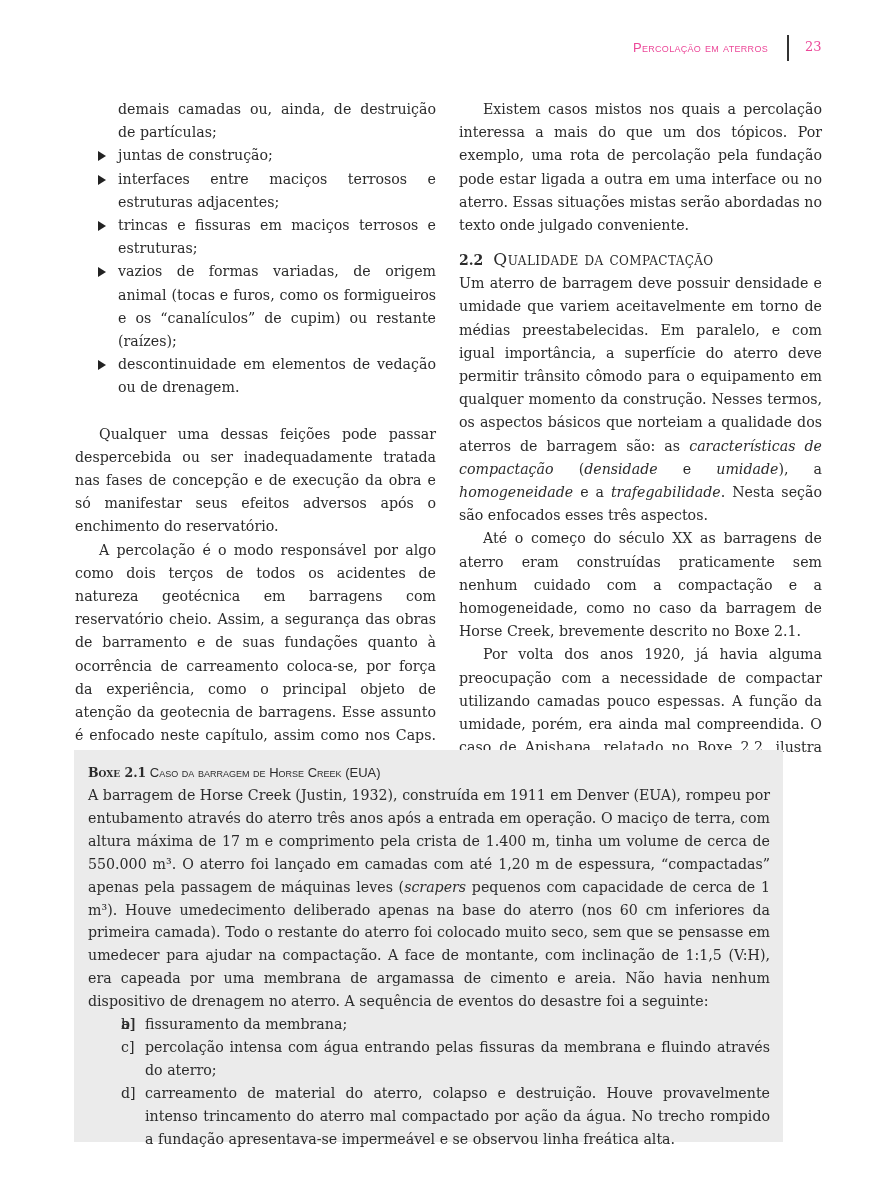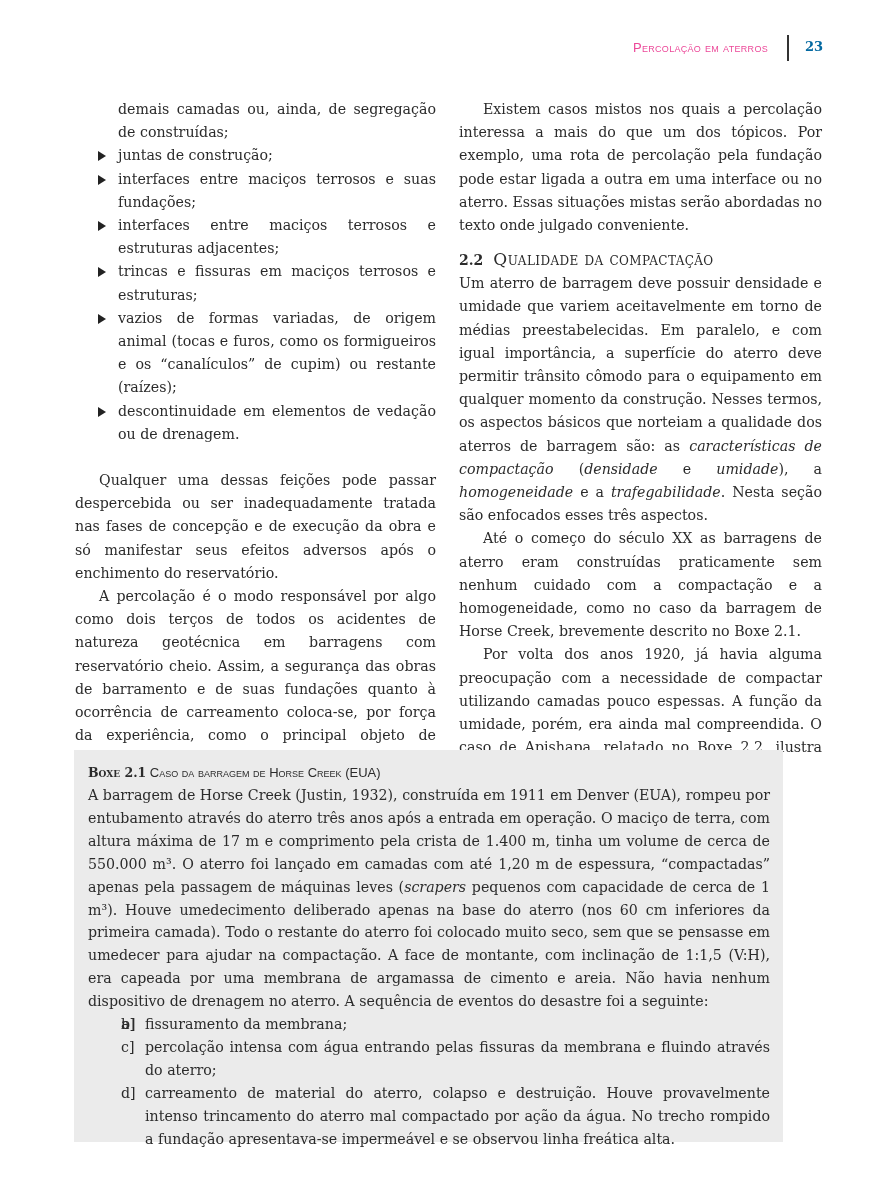--- a/index.html
+++ b/index.html
@@ -3,21 +3,21 @@
 <meta charset="utf-8">
 <style>
   html, body { margin: 0; padding: 0; background: #ffffff; }
   body { width: 890px; height: 1196px; position: relative; overflow: hidden;
          font-family: "DejaVu Serif", "Liberation Serif", serif; color: #2b2b2b; }
   .running-head { position: absolute; top: 38px; right: 0; height: 24px; width: 890px; }
   .rh-title { position: absolute; right: 122px; top: 2px; font-family: "Liberation Sans", sans-serif;
               font-size: 13px; font-variant: small-caps; letter-spacing: 0.3px; color: #ec4899; }
   .rh-rule { position: absolute; left: 787px; top: -3px; width: 1.5px; height: 26px; background: #333; }
   .rh-page { position: absolute; left: 805px; top: 1px; font-family: "DejaVu Serif", serif;
-             font-weight: bold; font-size: 13px; color: #0369a1; }
+             font-weight: normal; font-size: 13px; color: #ec4899; }
 
   .col { position: absolute; top: 98px; font-size: 14.2px; line-height: 23.2px; text-align: justify; }
   .col-left { left: 75px; width: 361px; }
   .col-right { left: 459px; width: 363px; }
   .col p { margin: 0; }
   .indent { text-indent: 24px; }
   .cont { padding-left: 43px; }
   ul.bullets { list-style: none; margin: 0; padding: 0; }
   ul.bullets li { position: relative; padding-left: 43px; }
   ul.bullets li .tri { position: absolute; left: 23px; top: 7px; width: 0; height: 0;
@@ -41,24 +41,23 @@
 </head>
 <body>
 
 <div class="running-head">
   <span class="rh-title">Percolação em aterros</span>
   <span class="rh-rule"></span>
   <span class="rh-page">23</span>
 </div>
 
 <div class="col col-left">
-  <p class="cont">demais camadas ou, ainda, de segregação de construídas;</p>
+  <p class="cont">demais camadas ou, ainda, de destruição de partículas;</p>
   <ul class="bullets">
     <li><span class="tri"></span><span>juntas de construção;</span></li>
-    <li><span class="tri"></span><span>interfaces entre maciços terrosos e suas fundações;</span></li>
     <li><span class="tri"></span><span>interfaces entre maciços terrosos e estruturas adjacentes;</span></li>
     <li><span class="tri"></span><span>trincas e fissuras em maciços terrosos e estruturas;</span></li>
     <li><span class="tri"></span><span>vazios de formas variadas, de origem animal (tocas e furos, como os formigueiros e os “canalículos” de cupim) ou restante (raízes);</span></li>
     <li><span class="tri"></span><span>descontinuidade em elementos de vedação ou de drenagem.</span></li>
   </ul>
   <div class="gap"></div>
   <p class="indent">Qualquer uma dessas feições pode passar despercebida ou ser inadequadamente tratada nas fases de concepção e de execução da obra e só manifestar seus efeitos adversos após o enchimento do reservatório.</p>
   <p class="indent">A percolação é o modo responsável por algo como dois terços de todos os acidentes de natureza geotécnica em barragens com reservatório cheio. Assim, a segurança das obras de barramento e de suas fundações quanto à ocorrência de carreamento coloca-se, por força da experiência, como o principal objeto de atenção da geotecnia de barragens. Esse assunto é enfocado neste capítulo, assim como nos Caps. 3 e 4.</p>
 </div>
 

